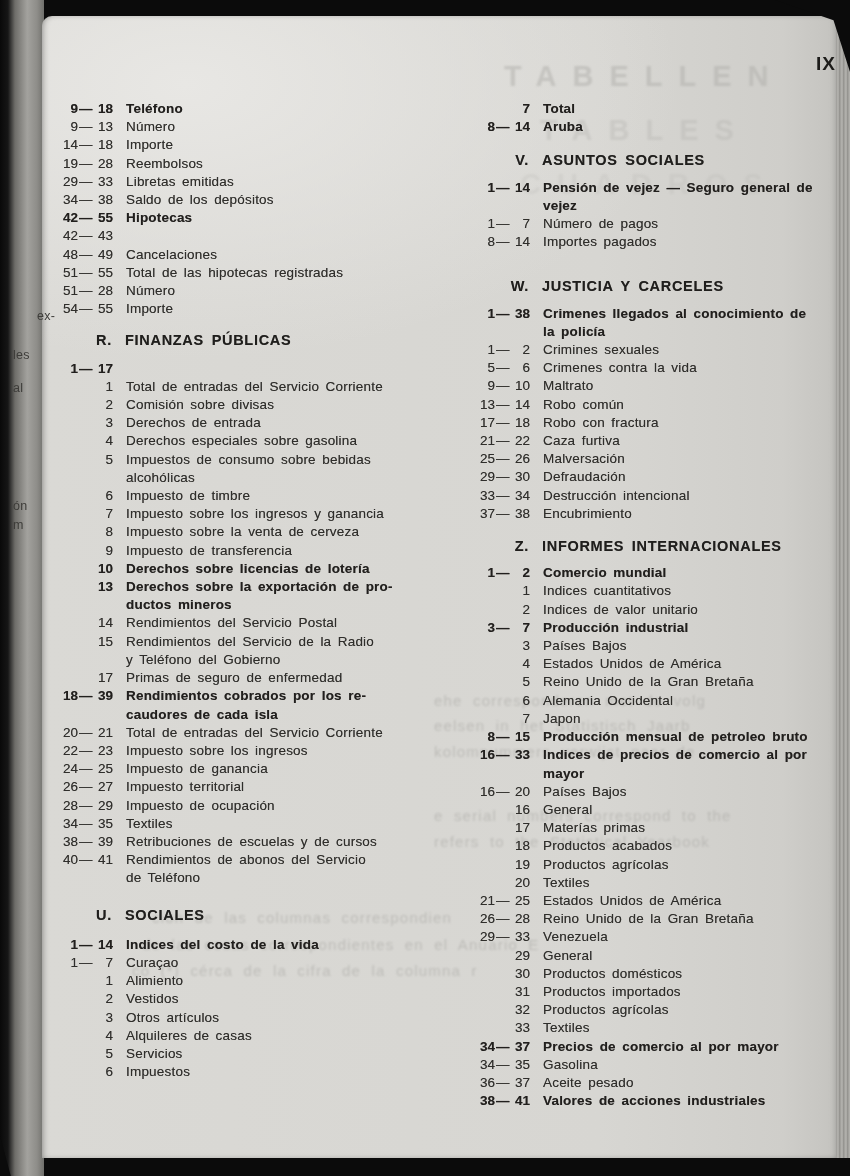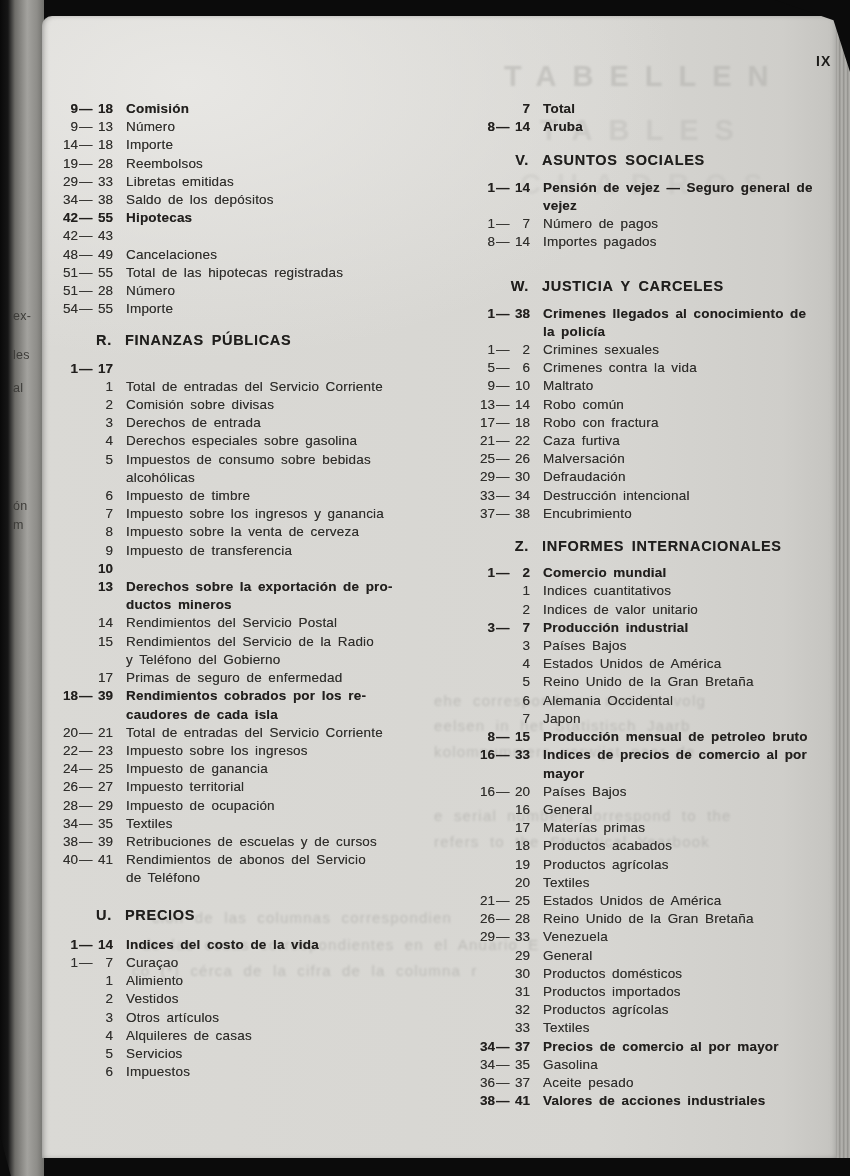--- a/index.html
+++ b/index.html
@@ -37,21 +37,21 @@
     background:#0b0b0b;
     clip-path:polygon(0 0,100% 0,100% 100%,78% 28%);
   }
   #corner-bl{
     position:absolute;left:0;bottom:0;width:90px;height:40px;
     background:#0b0b0b;
     clip-path:polygon(0 0,12% 100%,100% 100%,0 100%,0 0);
   }
   #page-number{
     position:absolute;left:774px;top:37px;
-    font-weight:bold;font-size:14px;color:#1d1c1a;letter-spacing:1px;
+    font-weight:bold;font-size:19px;color:#1d1c1a;letter-spacing:1px;
   }
   
   .ghost-title{
     position:absolute;font-weight:bold;color:#aeadа9;color:#aeada9;
     font-size:29px;letter-spacing:16px;filter:blur(1.1px);white-space:nowrap;
   }
   .ghost-line{
     position:absolute;color:#a7a6a2;font-size:15px;letter-spacing:1.2px;
     word-spacing:5px;filter:blur(1.1px);opacity:.55;white-space:nowrap;
   }
@@ -100,21 +100,21 @@
         <div class="ghost-line" style="left: 100px; top: 920px;">de  las  cosas  correspondientes  en  el  Anuario  E</div>
         <div class="ghost-line" style="left: 90px; top: 946px;">co  (*)  cérca  de  la  cifra  de  la  columna  r</div>
       </div>
     <div id="page-number">IX</div>
     <div id="col-left" class="toc-col">
         <div class="toc-section sec-0">
           <div class="row bold">
             <span class="n1">9</span>
             <span class="dash">—</span>
             <span class="n2">18</span>
-            <span class="lbl">Comisión</span>
+            <span class="lbl">Teléfono</span>
           </div>
           <div class="row">
             <span class="n1">9</span>
             <span class="dash">—</span>
             <span class="n2">13</span>
             <span class="lbl">Número</span>
           </div>
           <div class="row">
             <span class="n1">14</span>
             <span class="dash">—</span>
@@ -237,20 +237,21 @@
           <div class="row">
             <span class="n1"></span>
             <span class="dash"></span>
             <span class="n2">9</span>
             <span class="lbl">Impuesto de transferencia</span>
           </div>
           <div class="row bold">
             <span class="n1"></span>
             <span class="dash"></span>
             <span class="n2">10</span>
+            <span class="lbl">Derechos sobre licencias de lotería</span>
           </div>
           <div class="row bold">
             <span class="n1"></span>
             <span class="dash"></span>
             <span class="n2">13</span>
             <span class="lbl">Derechos sobre la exportación de pro-
 ductos mineros</span>
           </div>
           <div class="row">
             <span class="n1"></span>
@@ -324,21 +325,21 @@
             <span class="n1">40</span>
             <span class="dash">—</span>
             <span class="n2">41</span>
             <span class="lbl">Rendimientos de abonos del Servicio
 de Teléfono</span>
           </div>
         </div>
         <div class="toc-section sec-2">
           <div class="row heading">
             <span class="letter">U.</span>
-            <span class="h-title">PRECIOS</span>
+            <span class="h-title">SOCIALES</span>
           </div>
           <div class="row bold">
             <span class="n1">1</span>
             <span class="dash">—</span>
             <span class="n2">14</span>
             <span class="lbl">Indices del costo de la vida</span>
           </div>
           <div class="row">
             <span class="n1">1</span>
             <span class="dash">—</span>
@@ -676,19 +677,19 @@
             <span class="n2">41</span>
             <span class="lbl">Valores de acciones industriales</span>
           </div>
         </div>
       </div>
   </div>
   <div id="edge-right"></div>
   <div id="corner-tr"></div>
   <div id="corner-bl"></div>
   <div id="spine-frags">
-      <div class="spine-frag" style="top: 309px;">ex-</div>
+      <div class="spine-frag" style="top: 309px; padding-left: 24px;">ex-</div>
       <div class="spine-frag" style="top: 348px;">les</div>
       <div class="spine-frag" style="top: 381px; text-align: center;">al</div>
       <div class="spine-frag" style="top: 499px;">ón</div>
       <div class="spine-frag" style="top: 518px;">m</div>
     </div>
 </div>
 
 </body></html>

